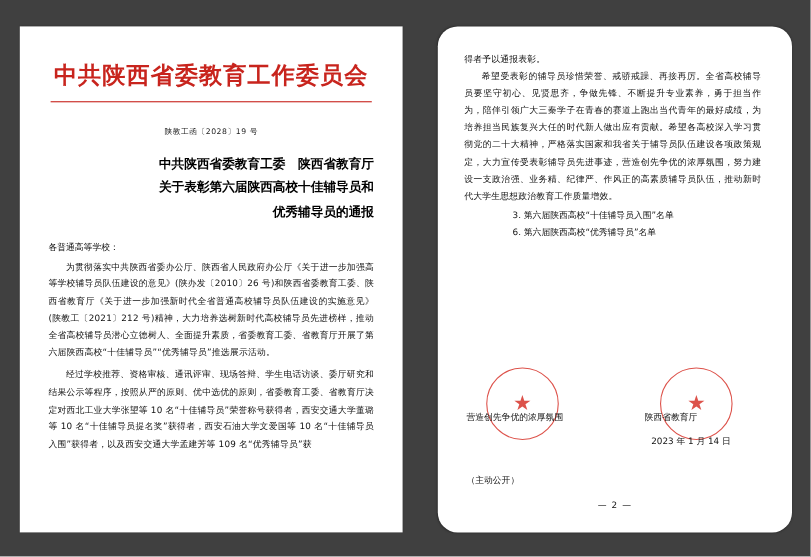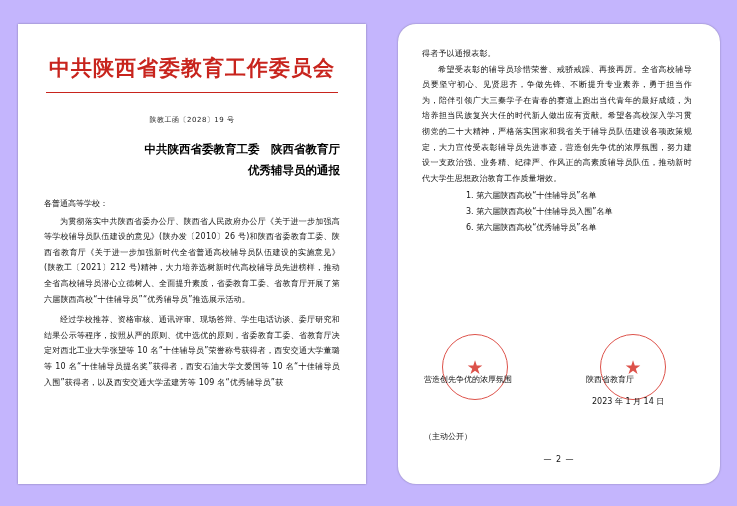--- a/index.html
+++ b/index.html
@@ -11,21 +11,21 @@
     overflow: hidden;
   }
   body {
     font-family: "DejaVu Sans", "Liberation Sans", sans-serif;
     color: #111;
   }
   #page {
     position: relative;
     width: 737px;
     height: 506px;
-    background: #c4b5fd;
+    background: #404040;
   }
   .sheet {
     position: absolute;
     background: #ffffff;
     box-shadow: 0 0 2px rgba(0,0,0,0.35);
   }
   
   #page-left {
     left: 18px;
     top: 24px;
@@ -202,37 +202,37 @@
 <div id="page">
 
   <div class="sheet" id="page-left">
     <div class="pad-left">
       <div class="masthead">中共陕西省委教育工作委员会</div>
       <div class="masthead-rule"></div>
       <div class="doc-number">陕教工函〔2028〕19 号</div>
 
       <div class="title-block">
         <div class="title-line">中共陕西省委教育工委　陕西省教育厅</div>
+        <div class="title-line">关于表彰第六届陕西高校十佳辅导员和</div>
         <div class="title-line">优秀辅导员的通报</div>
       </div>
 
       <div class="addressee">各普通高等学校：</div>
 
       <div class="body-para indent">为贯彻落实中共陕西省委办公厅、陕西省人民政府办公厅《关于进一步加强高等学校辅导员队伍建设的意见》(陕办发〔2010〕26 号)和陕西省委教育工委、陕西省教育厅《关于进一步加强新时代全省普通高校辅导员队伍建设的实施意见》(陕教工〔2021〕212 号)精神，大力培养选树新时代高校辅导员先进榜样，推动全省高校辅导员潜心立德树人、全面提升素质，省委教育工委、省教育厅开展了第六届陕西高校“十佳辅导员”“优秀辅导员”推选展示活动。</div>
       <div class="body-para indent">经过学校推荐、资格审核、通讯评审、现场答辩、学生电话访谈、委厅研究和结果公示等程序，按照从严的原则、优中选优的原则，省委教育工委、省教育厅决定对西北工业大学张望等 10 名“十佳辅导员”荣誉称号获得者，西安交通大学董璐等 10 名“十佳辅导员提名奖”获得者，西安石油大学文爱国等 10 名“十佳辅导员入围”获得者，以及西安交通大学孟建芳等 109 名“优秀辅导员”获</div>
     </div>
   </div>
 
   <div class="sheet" id="page-right">
     <div class="pad-right">
       <div class="r-para">得者予以通报表彰。</div>
       <div class="r-para indent">希望受表彰的辅导员珍惜荣誉、戒骄戒躁、再接再厉。全省高校辅导员要坚守初心、见贤思齐，争做先锋、不断提升专业素养，勇于担当作为，陪伴引领广大三秦学子在青春的赛道上跑出当代青年的最好成绩，为培养担当民族复兴大任的时代新人做出应有贡献。希望各高校深入学习贯彻党的二十大精神，严格落实国家和我省关于辅导员队伍建设各项政策规定，大力宣传受表彰辅导员先进事迹，营造创先争优的浓厚氛围，努力建设一支政治强、业务精、纪律严、作风正的高素质辅导员队伍，推动新时代大学生思想政治教育工作质量增效。</div>
 
       <ul class="attach-list">
-        <li>1. 第六届陕西高校“十佳辅导员”名单</li>
         <li>3. 第六届陕西高校“十佳辅导员入围”名单</li>
         <li>6. 第六届陕西高校“优秀辅导员”名单</li>
       </ul>
 
       <div class="seal-row">
         <div class="seal left">
           <div class="star">★</div>
 
         </div>
         <div class="seal right">

